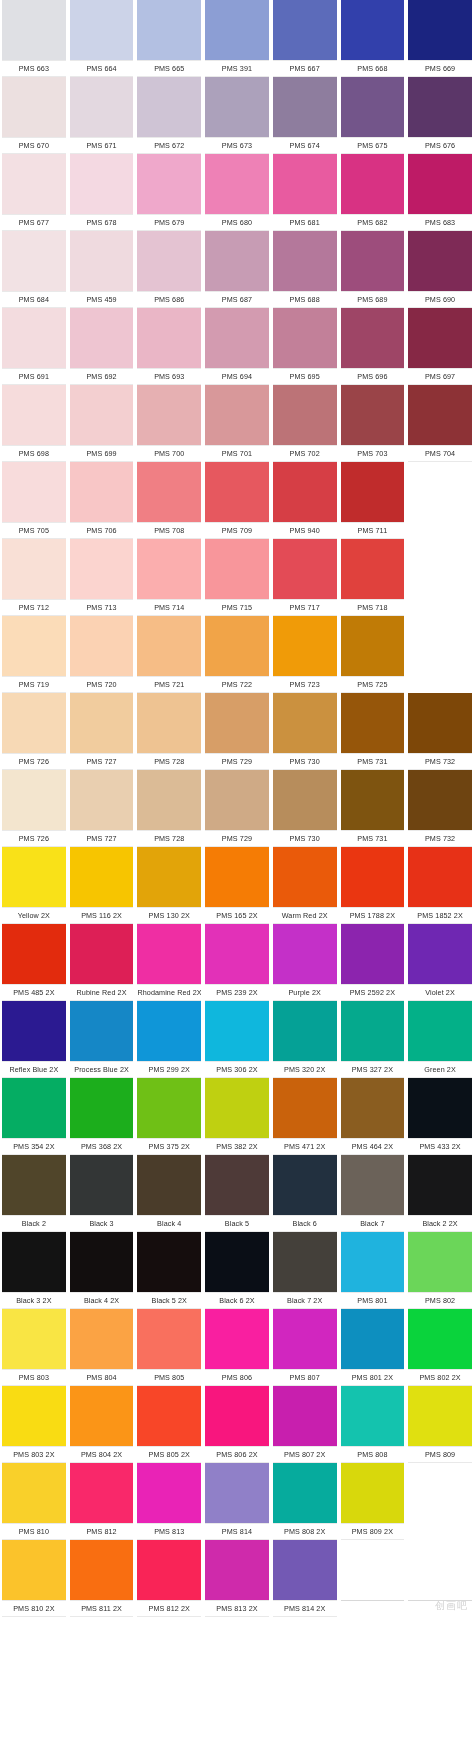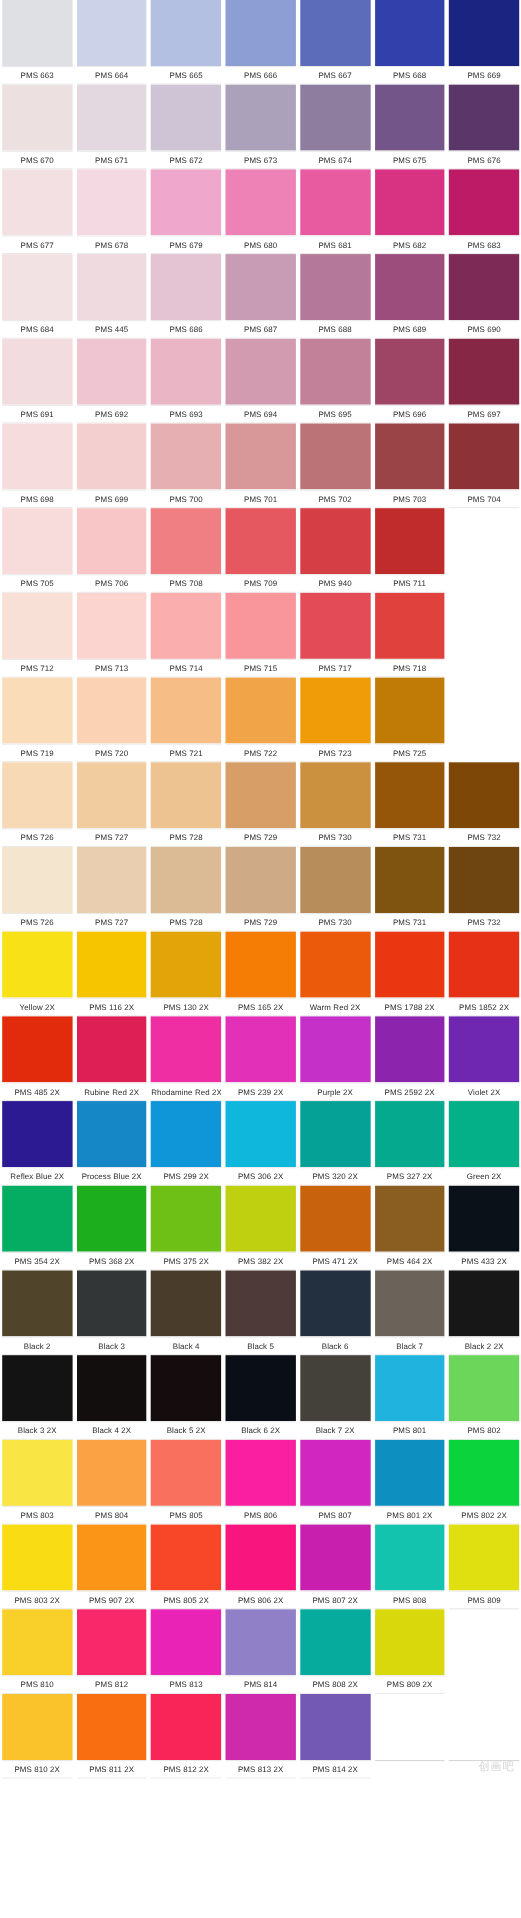--- a/index.html
+++ b/index.html
@@ -79,21 +79,21 @@
         <div class="cell">
           <div class="swatch" style="background: rgb(204, 211, 232);"></div>
           <div class="label">PMS 664</div>
         </div>
         <div class="cell">
           <div class="swatch" style="background: rgb(179, 192, 226);"></div>
           <div class="label">PMS 665</div>
         </div>
         <div class="cell">
           <div class="swatch" style="background: rgb(140, 158, 212);"></div>
-          <div class="label">PMS 666</div>
+          <div class="label">PMS 391</div>
         </div>
         <div class="cell">
           <div class="swatch" style="background: rgb(92, 107, 186);"></div>
           <div class="label">PMS 667</div>
         </div>
         <div class="cell">
           <div class="swatch" style="background: rgb(50, 64, 171);"></div>
           <div class="label">PMS 668</div>
         </div>
         <div class="cell">
@@ -161,21 +161,21 @@
           <div class="label">PMS 683</div>
         </div>
       </div>
       <div class="row">
         <div class="cell">
           <div class="swatch" style="background: rgb(242, 226, 228);"></div>
           <div class="label">PMS 684</div>
         </div>
         <div class="cell">
           <div class="swatch" style="background: rgb(239, 218, 223);"></div>
-          <div class="label">PMS 445</div>
+          <div class="label">PMS 459</div>
         </div>
         <div class="cell">
           <div class="swatch" style="background: rgb(228, 195, 210);"></div>
           <div class="label">PMS 686</div>
         </div>
         <div class="cell">
           <div class="swatch" style="background: rgb(199, 156, 180);"></div>
           <div class="label">PMS 687</div>
         </div>
         <div class="cell">
@@ -599,21 +599,21 @@
           <div class="label">PMS 802 2X</div>
         </div>
       </div>
       <div class="row">
         <div class="cell">
           <div class="swatch" style="background: rgb(249, 220, 19);"></div>
           <div class="label">PMS 803 2X</div>
         </div>
         <div class="cell">
           <div class="swatch" style="background: rgb(251, 149, 23);"></div>
-          <div class="label">PMS 907 2X</div>
+          <div class="label">PMS 804 2X</div>
         </div>
         <div class="cell">
           <div class="swatch" style="background: rgb(248, 70, 40);"></div>
           <div class="label">PMS 805 2X</div>
         </div>
         <div class="cell">
           <div class="swatch" style="background: rgb(248, 22, 126);"></div>
           <div class="label">PMS 806 2X</div>
         </div>
         <div class="cell">

